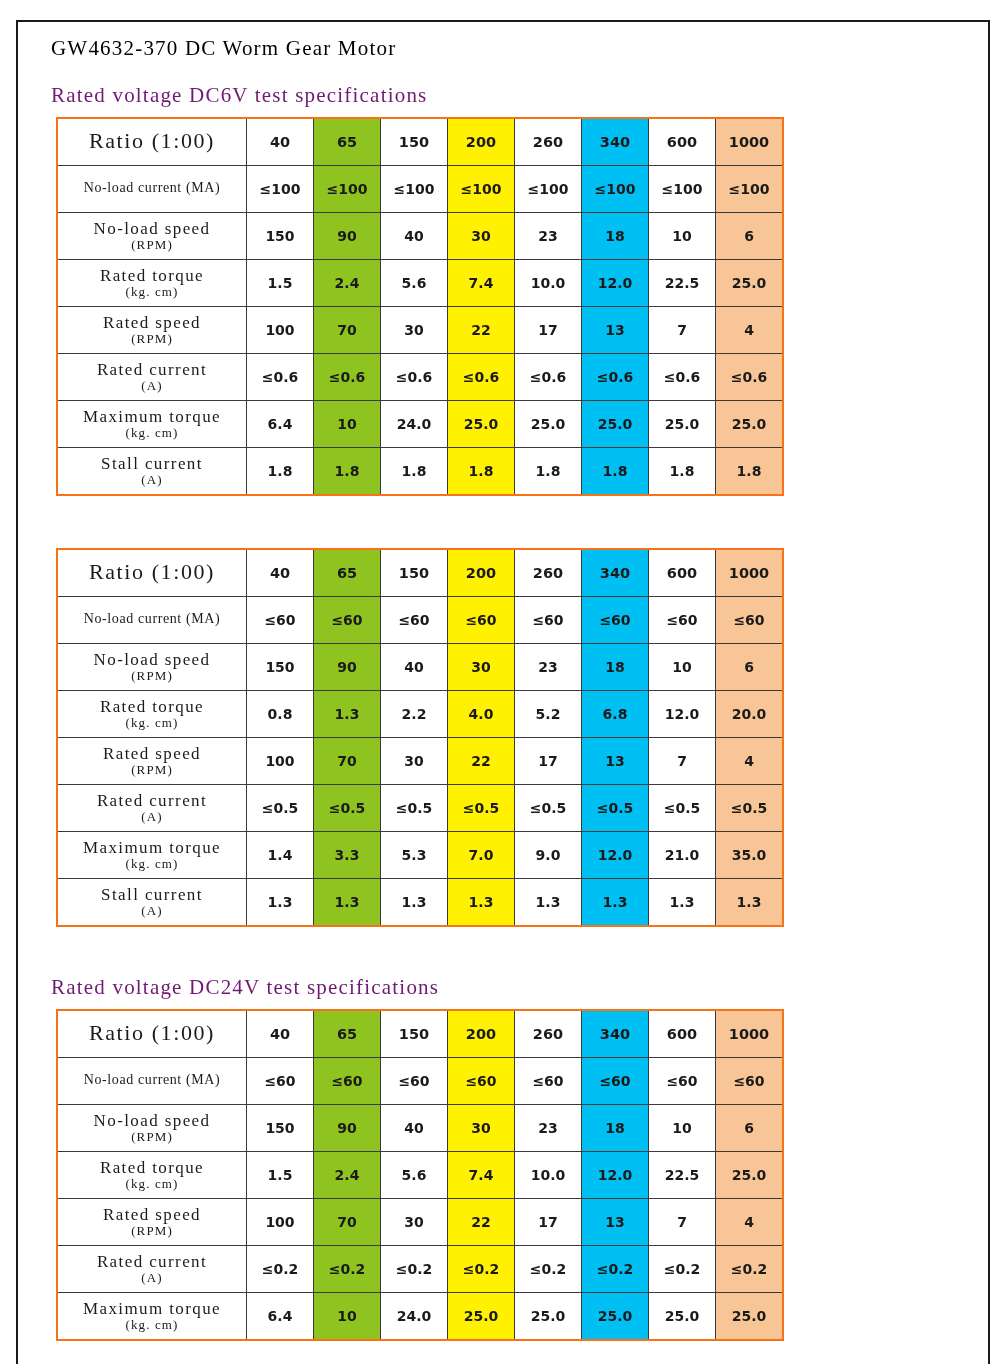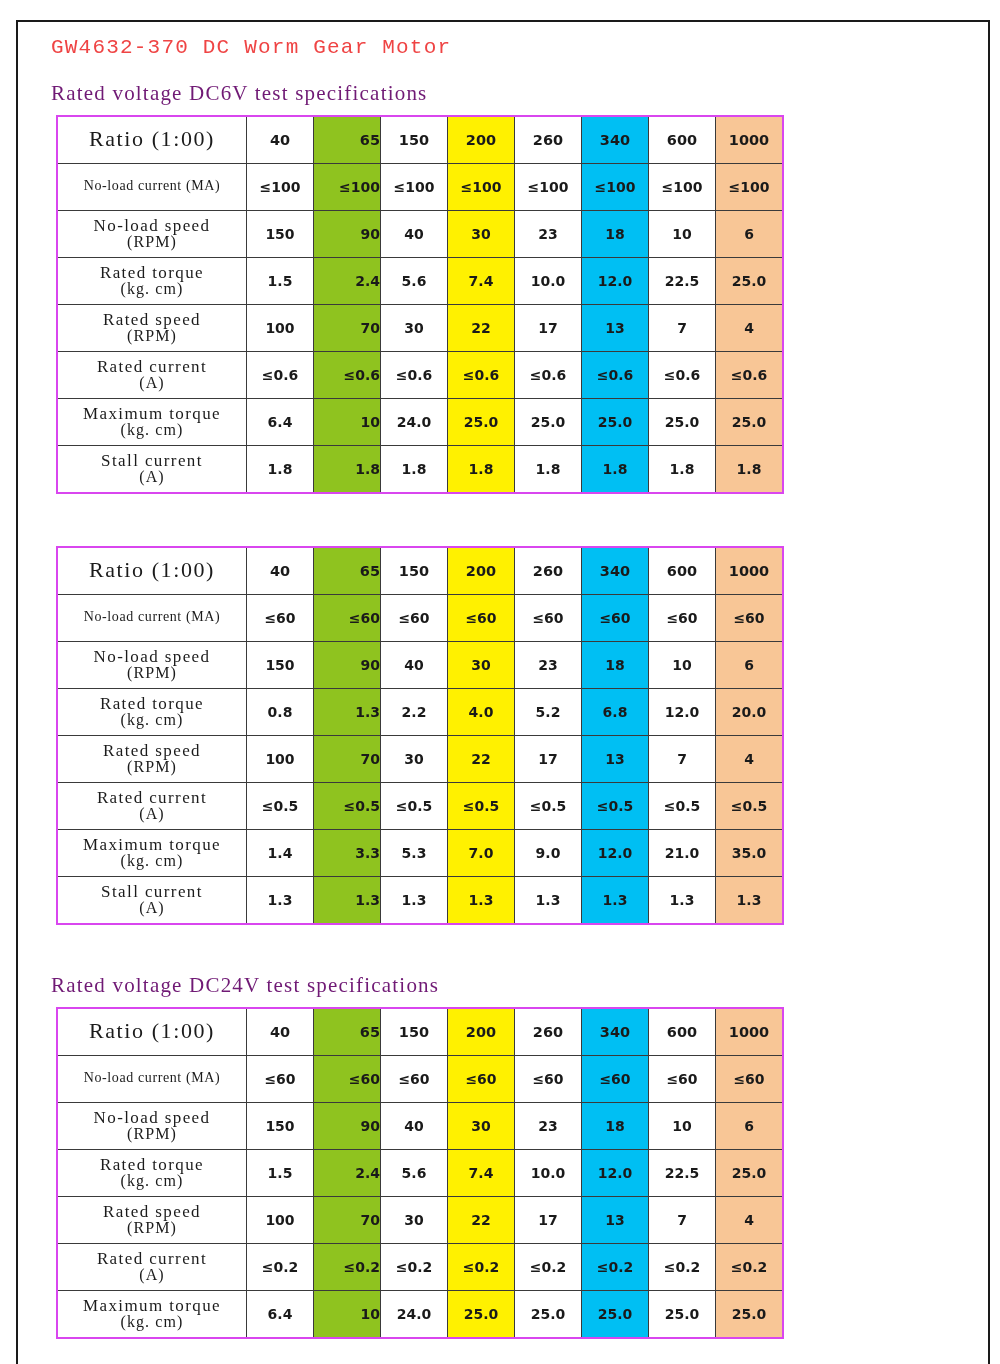--- a/index.html
+++ b/index.html
@@ -25,43 +25,43 @@
     border-bottom: none;
     box-sizing: border-box;
     background: #ffffff;
   }
 
   .inner {
     padding: 14px 0 0 33px;
   }
 
   .doc-title {
-    font-family: Liberation Mono, monospace;
+    font-family: Liberation Serif, serif;
     font-size: 21px;
     letter-spacing: 1.2px;
-    color: #ef4444;
+    color: #000000;
     white-space: nowrap;
     margin: 0 0 22px 0;
   }
 
   .section-heading {
     font-family: "Liberation Serif", serif;
     font-size: 21px;
     letter-spacing: 1.2px;
     color: #701a75;
     white-space: nowrap;
     margin: 0 0 9px 0;
   }
 
   .spec-table {
     border-collapse: collapse;
     table-layout: fixed;
     width: 708px;
     margin: 0 0 0 5px;
-    border: 2px solid #d946ef;
+    border: 2px solid #f97316;
   }
 
   .spec-table td {
     border: 1px solid #3a3a3a;
     padding: 0;
     text-align: center;
     vertical-align: middle;
     background: #ffffff;
   }
 
@@ -70,21 +70,21 @@
     width: 180px;
     font-family: "Liberation Serif", serif;
     font-size: 17px;
     letter-spacing: 1.4px;
     color: #1b1b1b;
     line-height: 1.02;
     padding: 2px 4px 3px 4px;
     white-space: nowrap;
   }
   .spec-table td.lbl .l1 { display:block; }
-  .spec-table td.lbl .l2 { display:block; font-size: 16px; letter-spacing: 1.1px; }
+  .spec-table td.lbl .l2 { display:block; font-size: 13px; letter-spacing: 1.1px; }
 
   
   .spec-table tr.row-ratio td.lbl {
     font-size: 22px;
     letter-spacing: 1.6px;
   }
   
   .spec-table tr.row-nlc td.lbl {
     font-size: 14px;
     letter-spacing: 0.6px;
@@ -95,21 +95,21 @@
     font-family: "DejaVu Sans", sans-serif;
     font-weight: bold;
     font-size: 14px;
     color: #1a1a1a;
     height: 46px;
   }
 
   tr.row-ratio td.val { font-size: 14.5px; }
 
   
-  td.c-green  { background: #8FC31F !important; text-align: right; }
+  td.c-green  { background: #8FC31F !important; }
   td.c-yellow { background: #FFF100 !important; }
   td.c-cyan   { background: #00BFF3 !important; text-align: center; }
   td.c-orange { background: #F8C696 !important; }
   td.c-plain  { background: #FFFFFF !important; }
 
   .tbl-gap { height: 52px; }
   .tbl-gap-2 { height: 48px; }
 </style>
 </head>
 <body>

